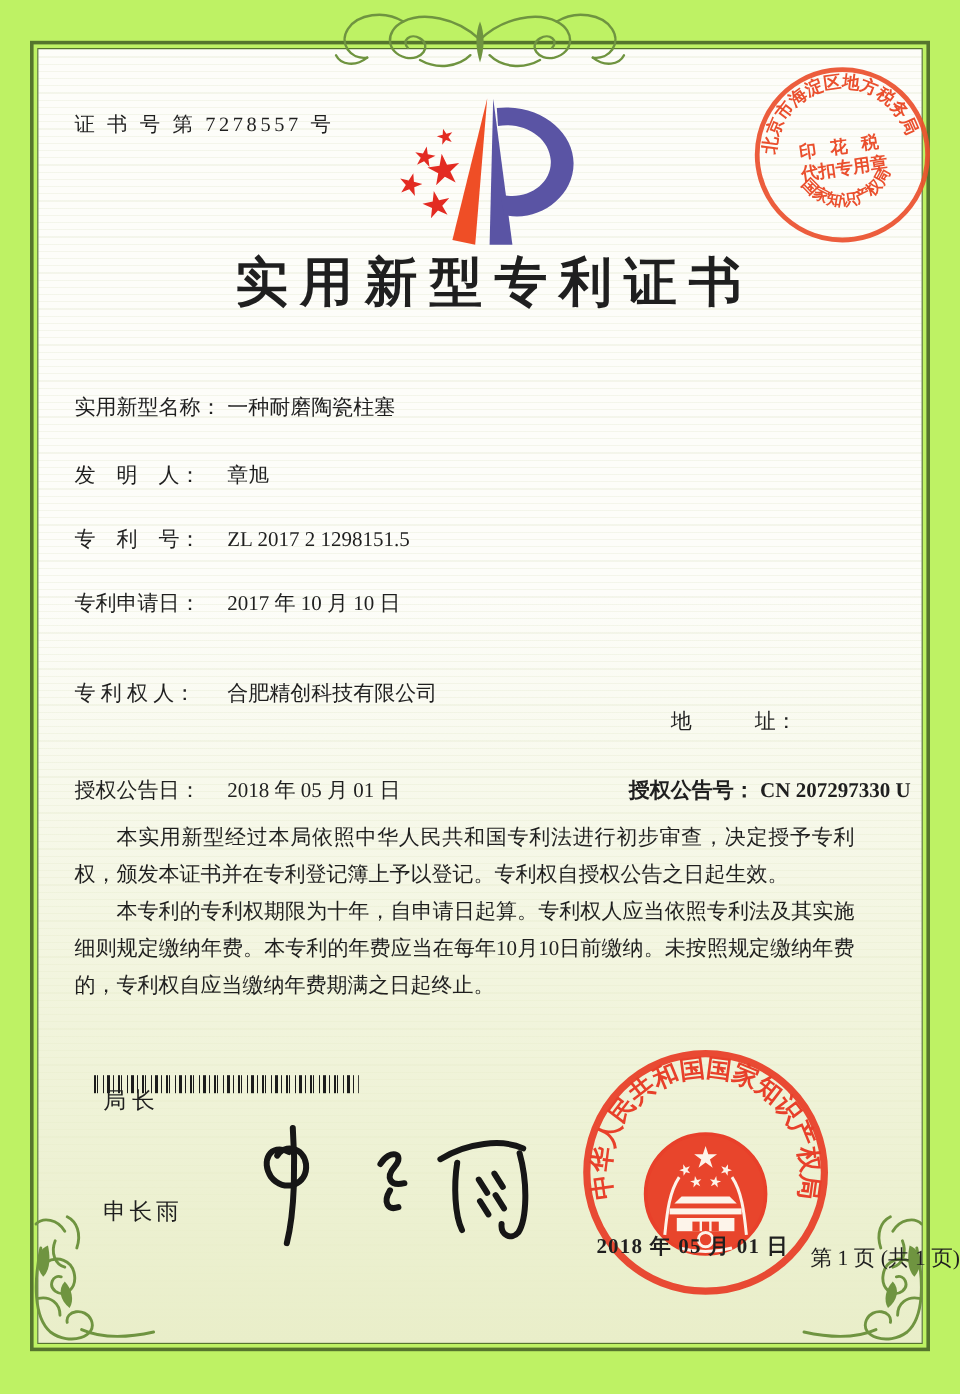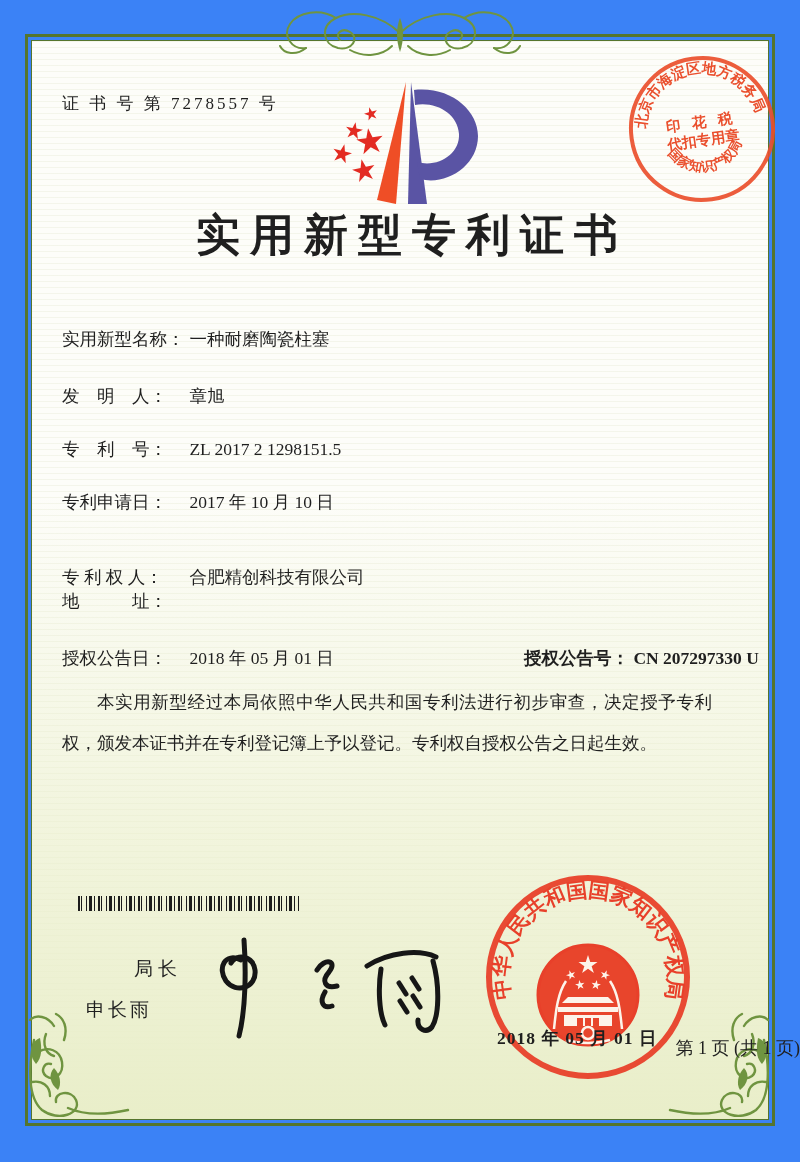--- a/index.html
+++ b/index.html
@@ -1,38 +1,38 @@
 <!DOCTYPE html>
 <html><head>
 <meta charset="utf-8">
 <style>
   html,body{margin:0;padding:0;background:#ffffff;}
-  .page{position:relative;width:800px;height:1162px;background:#3b82f6;overflow:hidden;
+  .page{position:relative;width:800px;height:1162px;background:#bef264;overflow:hidden;
         font-family:"Liberation Serif","DejaVu Serif",serif;color:#1f1f1f;}
   .frame{position:absolute;left:25px;top:34px;width:744px;height:1086px;border:3px solid #55752d;}
   .frame-inner{position:absolute;inset:3px;border:1px solid #55752d;
         background:
           linear-gradient(180deg, rgba(238,242,210,0) 0%, rgba(238,242,210,0) 42%, rgba(233,238,200,0.55) 72%, #e9eec9 100%),
           repeating-linear-gradient(180deg, rgba(150,168,88,0.09) 0 1px, rgba(255,255,255,0) 1px 6px),
           #fdfdf9;}
   .cert-no{position:absolute;left:62px;top:92px;font-size:17px;letter-spacing:3px;}
   .logo{position:absolute;left:330px;top:74px;}
   .title{position:absolute;left:0;right:0;top:206px;margin:0;text-align:center;
          font-size:44px;font-weight:700;letter-spacing:10px;padding-left:24px;}
   .row{position:absolute;left:62px;font-size:17.5px;line-height:27px;white-space:nowrap;}
   .row .lbl{display:inline-block;min-width:123px;}
-  .row-addr{white-space:normal;width:620px;display:flex;}
+  .row-addr{white-space:normal;width:620px;display:flex;justify-content:flex-end;}
   .row-addr .lbl{flex:0 0 123px;}
   .row-addr .val{flex:1;max-width:485px;}
   .grant-right{position:absolute;left:462px;top:0;font-weight:bold;}
-  .paras{position:absolute;left:62px;top:682px;width:650px;font-size:17.5px;line-height:41px;text-align:justify;}
+  .paras{position:absolute;left:62px;top:682px;width:650px;font-size:17.5px;line-height:31px;text-align:justify;}
   .paras p{margin:0;text-indent:2em;}
   .barcode{position:absolute;left:78px;top:896px;width:221px;height:15px;
      background:repeating-linear-gradient(90deg,#1c1c1c 0 2px,transparent 2px 3px,#1c1c1c 3px 4px,transparent 4px 8px,#1c1c1c 8px 9px,transparent 9px 11px,#1c1c1c 11px 14px,transparent 14px 16px,#1c1c1c 16px 17px,transparent 17px 20px);}
-  .signer-title{position:absolute;left:86px;top:956px;font-size:19px;letter-spacing:5px;margin-left:48px;}
+  .signer-title{position:absolute;left:86px;top:904px;font-size:19px;letter-spacing:5px;}
   .signer-name{position:absolute;left:86px;top:997px;font-size:19px;letter-spacing:3px;}
   .signature{position:absolute;left:195px;top:928px;}
   .seal{position:absolute;left:477px;top:866px;}
   .issue-date{position:absolute;left:497px;top:1026px;font-size:17.5px;font-weight:700;letter-spacing:1px;}
   .footer{position:absolute;left:0;right:0;top:1036px;text-align:right;font-size:18px;}
   .stamp-top{position:absolute;left:624px;top:50px;transform:rotate(-8deg);}
   .flourish{position:absolute;left:268px;top:6px;}
   .corner{position:absolute;}
   .corner-bl{left:24px;top:1006px;}
   .corner-br{left:662px;top:1006px;transform:scaleX(-1);}
@@ -150,20 +150,21 @@
     <span class="lbl">授权公告日：</span>
     <span>2018 年 05 月 01 日</span>
     <span class="grant-right">
       <span>授权公告号：</span>
       <span>CN 207297330 U</span>
     </span>
   </div>
 
   <div class="paras">
     <p>本实用新型经过本局依照中华人民共和国专利法进行初步审查，决定授予专利权，颁发本证书并在专利登记簿上予以登记。专利权自授权公告之日起生效。</p>
+    <p>本专利的专利权期限为十年，自申请日起算。专利权人应当依照专利法及其实施细则规定缴纳年费。本专利的年费应当在每年10月10日前缴纳。未按照规定缴纳年费的，专利权自应当缴纳年费期满之日起终止。</p>
   </div>
 
   <div class="barcode"></div>
 
   <div class="signer-title">局长</div>
   <div class="signer-name">申长雨</div>
 
   <svg class="signature" width="260" height="120" viewBox="0 0 260 120">
     <g stroke="#161616" stroke-width="5" fill="none" stroke-linecap="round" stroke-linejoin="round">
       <path d="M46,32 C30,24 22,40 31,53 C41,66 62,60 60,42 C58,28 42,25 36,35"></path>

